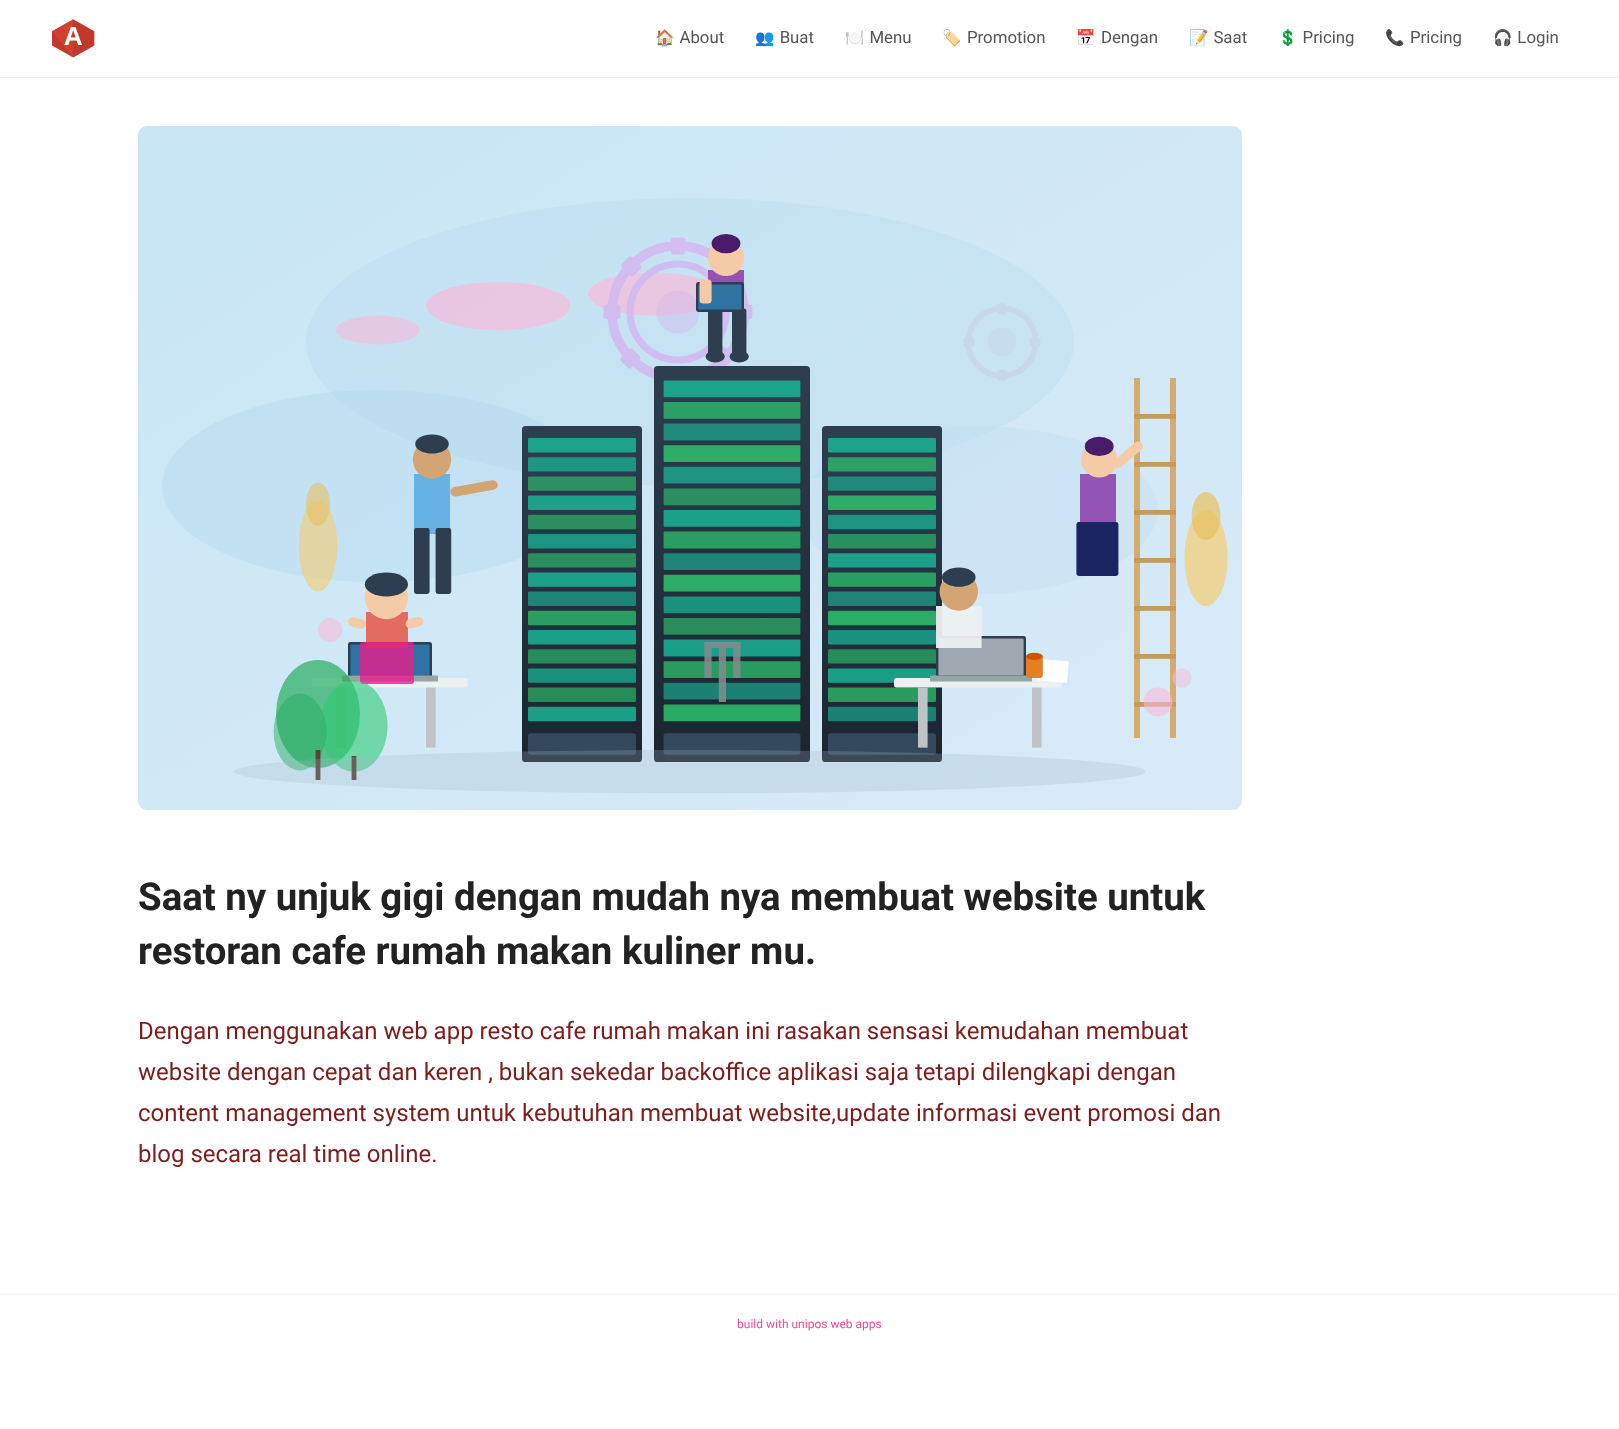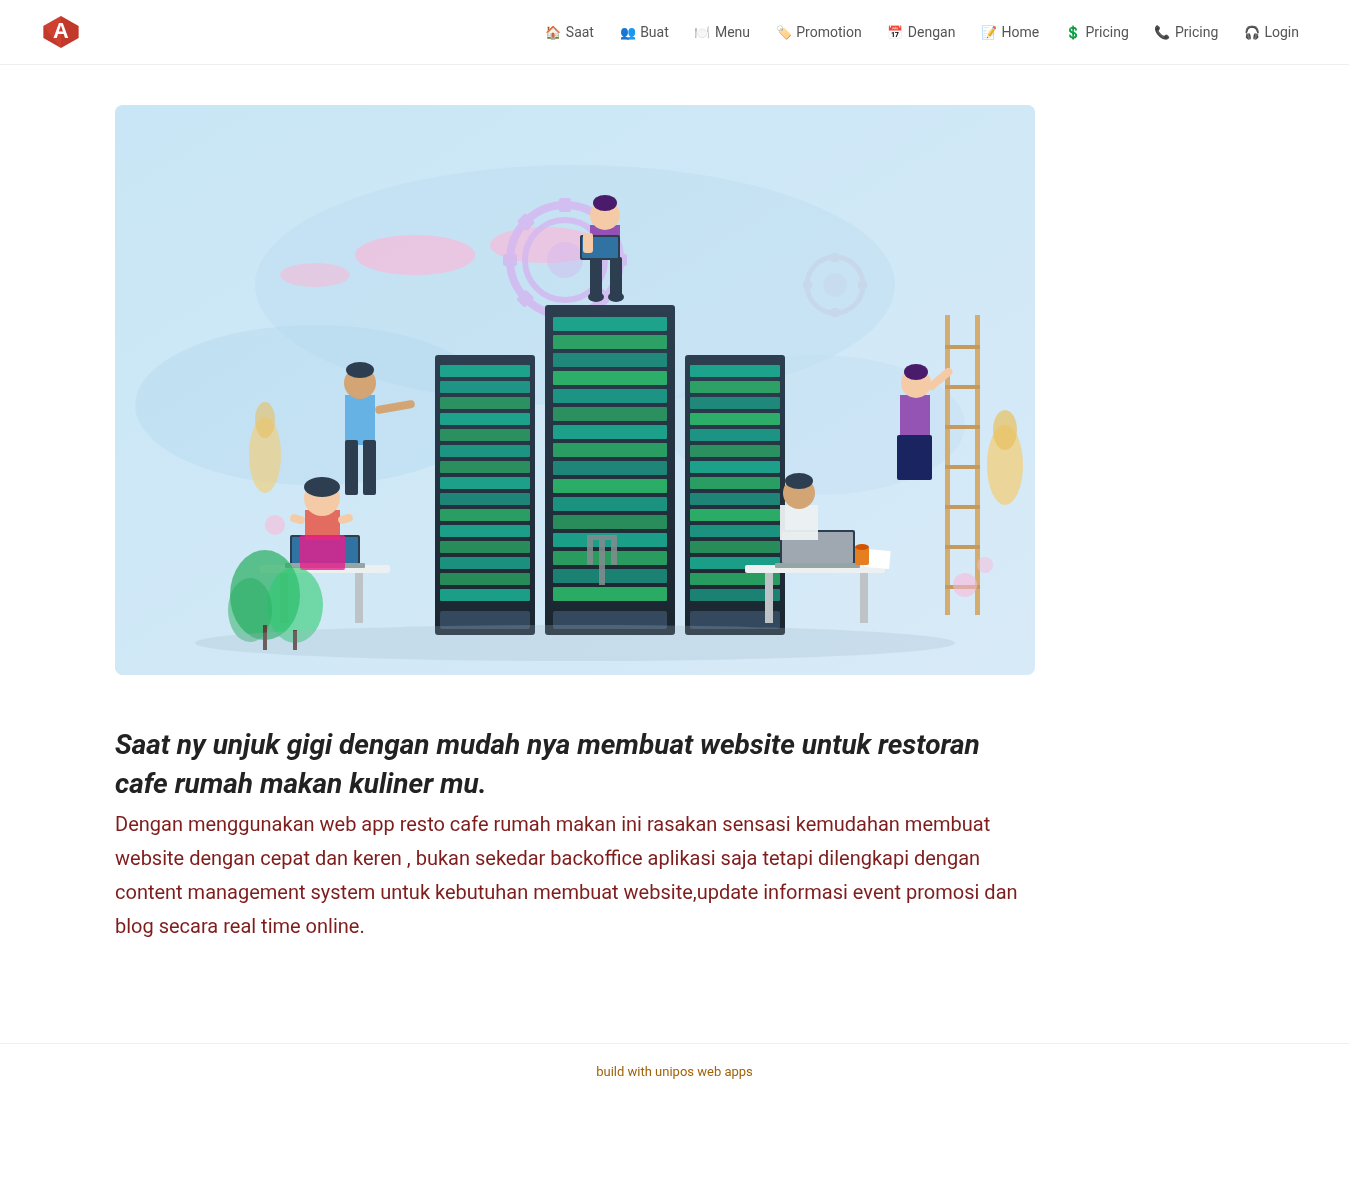--- a/index.html
+++ b/index.html
@@ -93,41 +93,40 @@
       width: 100%;
       height: 100%;
     }
 
     
     .subtitle-section {
       max-width: 920px;
     }
 
     .subtitle-heading {
-      font-size: 28px;
+      font-size: 32px;
       font-weight: 700;
       color: #222;
-      margin-bottom: 4px;
+      margin-bottom: 27px;
       line-height: 1.4;
-      font-style: italic;
     }
 
     .subtitle-body {
       font-size: 20px;
       color: #7f1d1d;
       line-height: 1.7;
       max-width: 910px;
     }
 
     
     footer {
       text-align: center;
       padding: 20px;
-      font-size: 13px;
-      color: #a16207;
+      font-size: 10px;
+      color: #ec4899;
       border-top: 1px solid #f0f0f0;
       margin-top: 40px;
     }
   </style>
 </head>
 <body>
 
 <nav>
   <div class="nav-logo">
     <svg class="logo-icon" viewBox="0 0 250 250" xmlns="http://www.w3.org/2000/svg">
@@ -135,21 +134,21 @@
       <polygon points="125,30 20,90 125,220" fill="#e74c3c" opacity="0.4"></polygon>
       <text x="125" y="160" text-anchor="middle" font-size="130" font-weight="bold" fill="white" font-family="Arial">A</text>
     </svg>
   </div>
 
   <ul class="nav-links">
 
   <li>
         <a href="#">
           <span class="nav-icon">🏠</span>
-          <span>Saat</span>
+          <span>About</span>
         </a>
       </li>
       <li>
         <a href="#">
           <span class="nav-icon">👥</span>
           <span>Buat</span>
         </a>
       </li>
       <li>
         <a href="#">
@@ -165,21 +164,21 @@
       </li>
       <li>
         <a href="#">
           <span class="nav-icon">📅</span>
           <span>Dengan</span>
         </a>
       </li>
       <li>
         <a href="#">
           <span class="nav-icon">📝</span>
-          <span>Home</span>
+          <span>Saat</span>
         </a>
       </li>
       <li>
         <a href="#">
           <span class="nav-icon">💲</span>
           <span>Pricing</span>
         </a>
       </li>
       <li>
         <a href="#">

